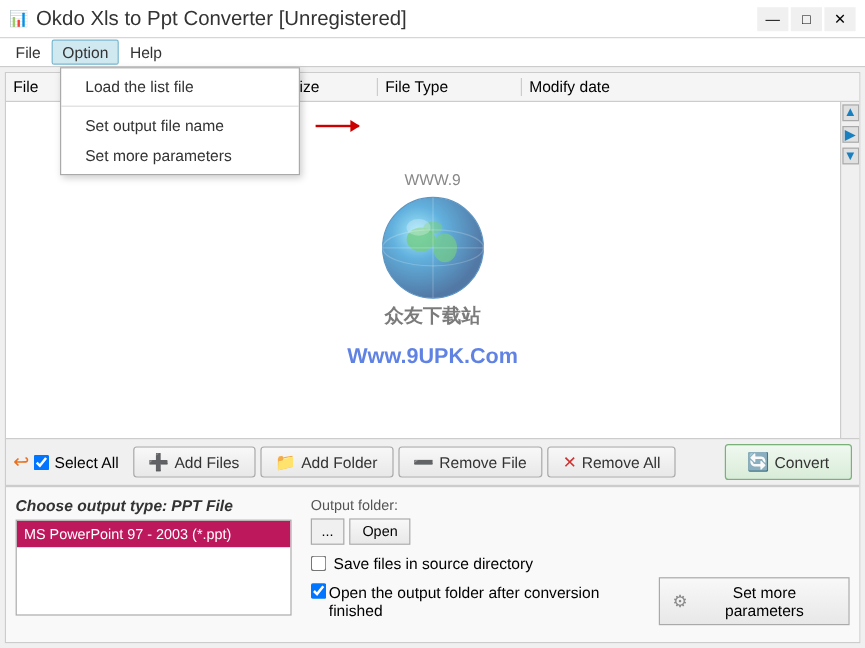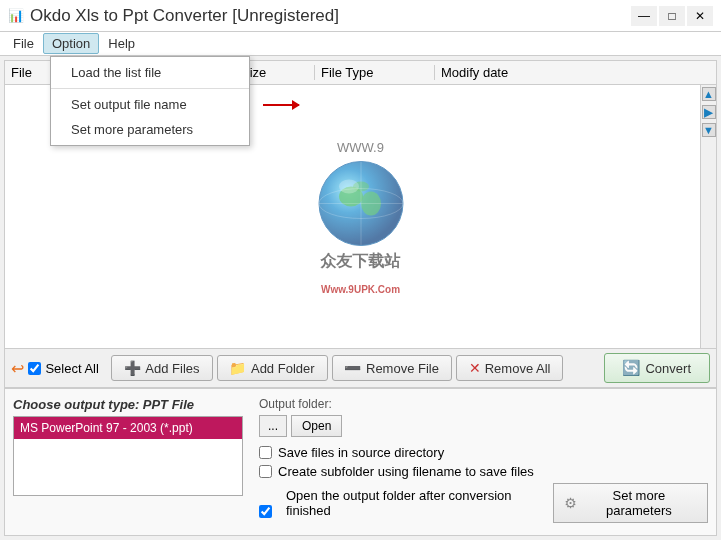--- a/index.html
+++ b/index.html
@@ -310,21 +310,21 @@
           <ellipse cx="45" cy="28" rx="8" ry="5" fill="#3ab850" opacity="0.6"></ellipse>
 
           <ellipse cx="33" cy="28" rx="10" ry="7" fill="rgba(255,255,255,0.25)"></ellipse>
 
           <ellipse cx="45" cy="45" rx="42" ry="15" fill="none" stroke="rgba(255,255,255,0.2)" stroke-width="1"></ellipse>
           <line x1="3" y1="45" x2="87" y2="45" stroke="rgba(255,255,255,0.2)" stroke-width="1"></line>
           <line x1="45" y1="3" x2="45" y2="87" stroke="rgba(255,255,255,0.2)" stroke-width="1"></line>
         </svg>
       </div>
       <div style="font-size:16px; color:#444; font-weight:bold; margin-top:2px;">众友下载站</div>
-      <div style="font-size:10px; color:#b91c1c; font-weight:bold;margin-top:12px;">Www.9UPK.Com</div>
+      <div style="font-size:18px; color:#1d4ed8; font-weight:bold;margin-top:12px;">Www.9UPK.Com</div>
     </div>
 
     <div class="right-bar">
       <div class="scroll-arrow blue">▲</div>
       <div class="scroll-arrow blue">▶</div>
       <div class="scroll-arrow blue">▼</div>
     </div>
   </div>
 
   <div class="toolbar">
@@ -374,26 +374,22 @@
     <div class="output-folder-panel">
       <div class="output-folder-label">Output folder:</div>
       <div class="folder-row">
         <button class="btn-dots">...</button>
         <button class="btn-open">Open</button>
       </div>
       <div class="checkbox-row">
         <input type="checkbox" id="cb1" style="">
         <label for="cb1">Save files in source directory</label>
       </div>
-      <div class="checkbox-row">
-        <input type="checkbox" id="cb2" style="">
-        <label for="cb2">Create subfolder using filename to save files</label>
-      </div>
       <div class="checkbox-row" style="justify-content:space-between;">
-        <div style="display:flex; align-items:flex-end; gap:14px;">
+        <div style="display:flex; align-items:flex-start; gap:2px;">
           <input type="checkbox" id="cb3" checked="" style="">
           <label for="cb3">Open the output folder after conversion finished</label>
         </div>
         <button class="btn-more-params">
           <span class="gear-icon">⚙</span>
           <span>Set more parameters</span>
         </button>
       </div>
     </div>
   </div>

